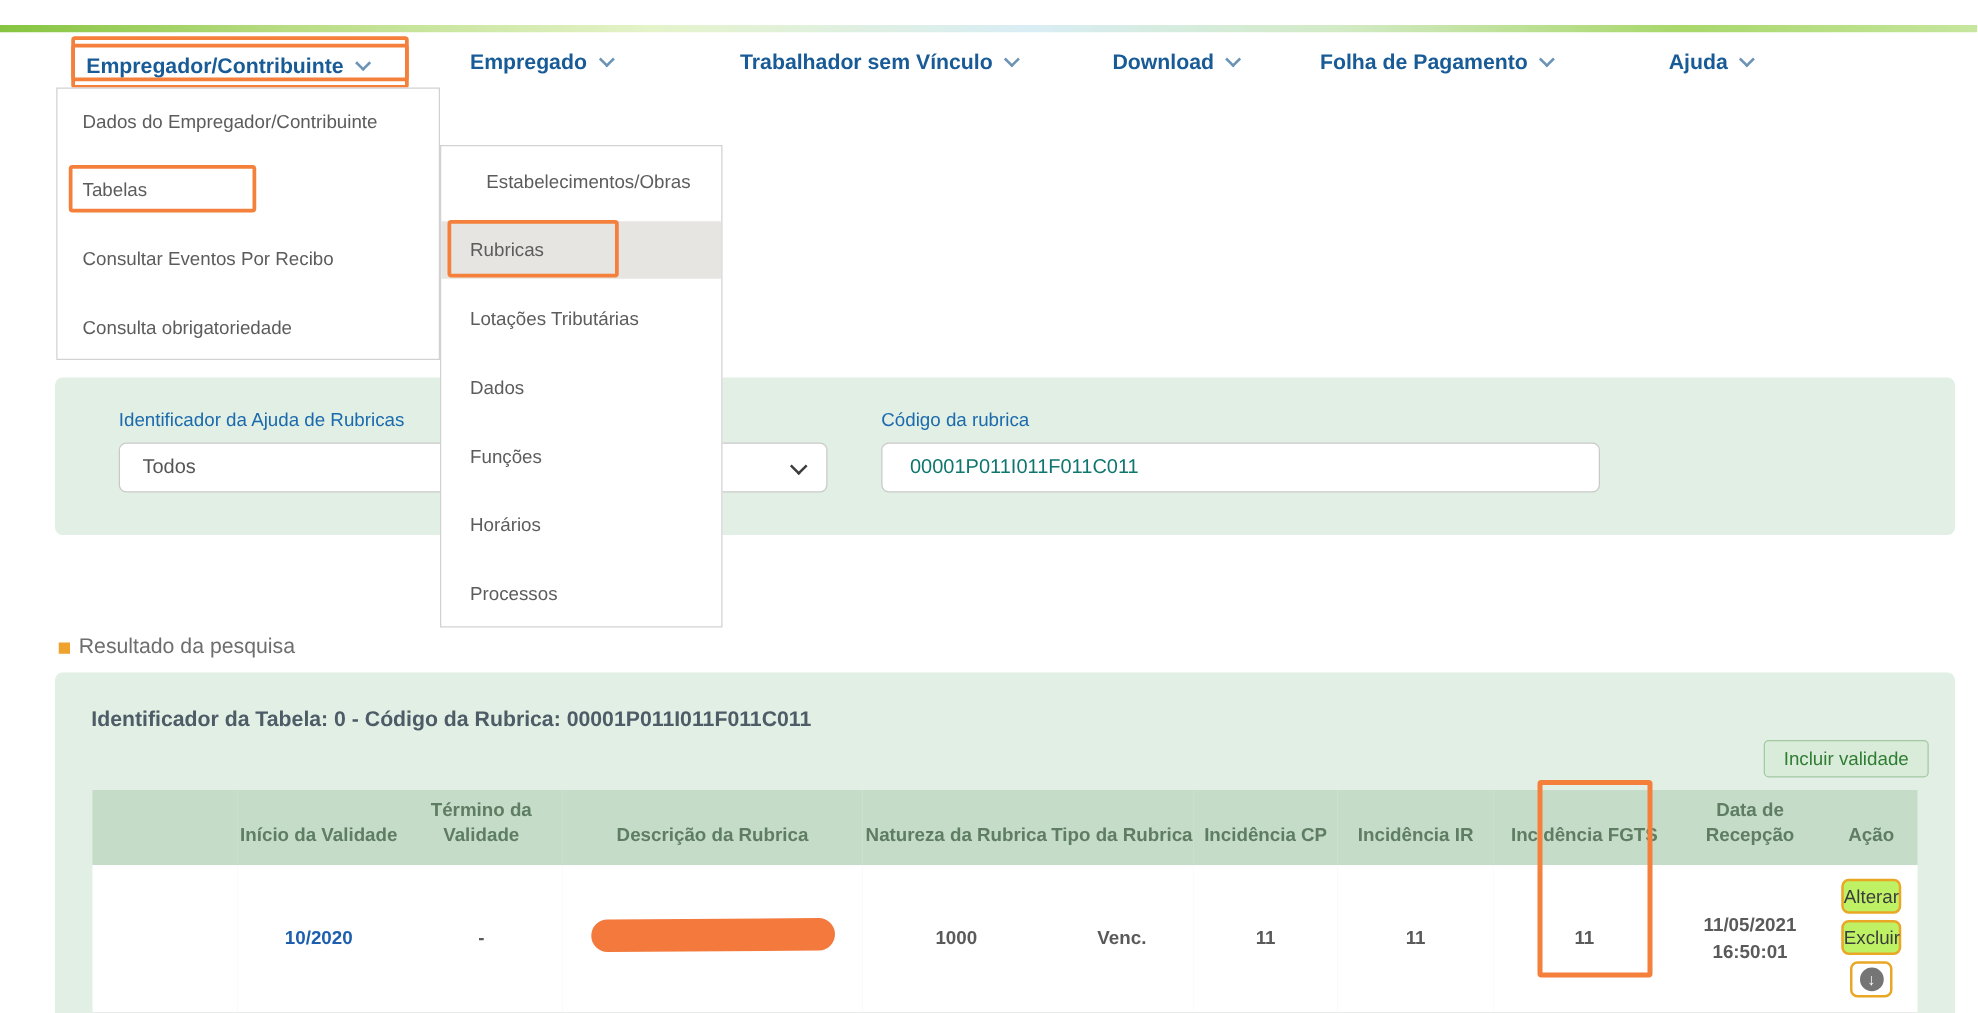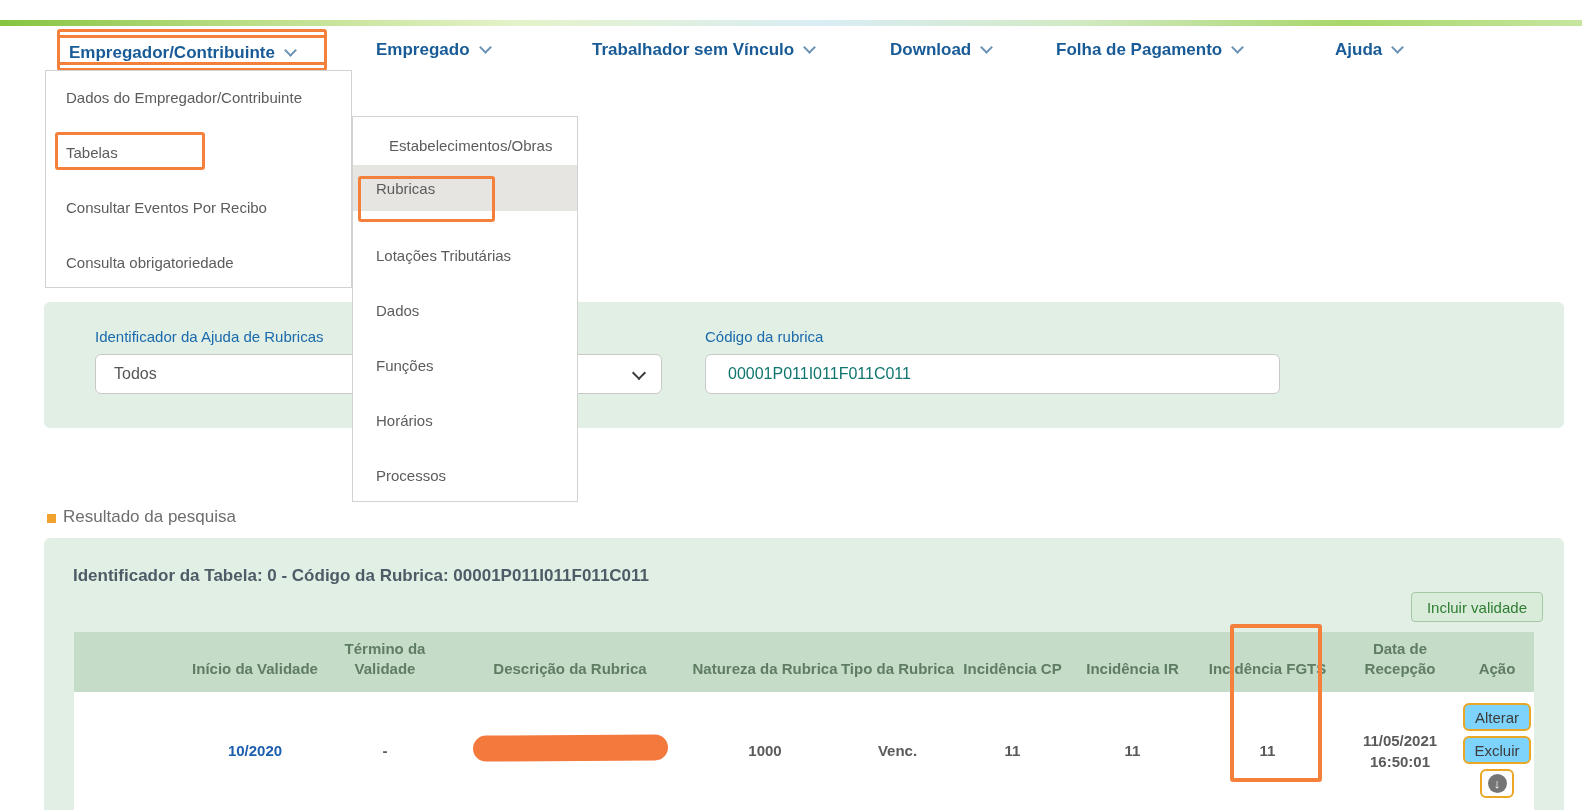--- a/index.html
+++ b/index.html
@@ -96,21 +96,21 @@
     text-align:center; vertical-align:middle; color:#5a5a5a;
     font-size:15px; font-weight:bold; line-height:1.4;
   }
   .cell-link { color:#1d5fae; cursor:pointer; }
   .redaction-pill {
     display:inline-block; width:195px; height:26px; background:#f4793c; border-radius:13px;
     transform:rotate(-0.4deg);
   }
   .actions-stack { display:flex; flex-direction:column; align-items:center; gap:5px; }
   .btn-action {
-    width:68px; height:28px; background:#7dd3fc; border:2px solid #eaa625; border-radius:6px;
+    width:48px; height:28px; background:#bef264; border:2px solid #eaa625; border-radius:6px;
     color:#3c3c3c; font-size:15px; font-family:"Liberation Sans", sans-serif; cursor:pointer;
   }
   .btn-download {
     width:34px; height:29px; background:#fff; border:2px solid #eaa625; border-radius:6px;
     display:flex; align-items:center; justify-content:center; cursor:pointer;
   }
   .dl-circle {
     width:19px; height:19px; border-radius:50%; background:#757575;
     display:flex; align-items:center; justify-content:center;
   }
@@ -158,21 +158,21 @@
 
   <div class="menu-panel menu-employer">
     <div class="menu-item" style="top:3px;">Dados do Empregador/Contribuinte</div>
     <div class="menu-item" style="top:58px;">Tabelas</div>
     <div class="menu-item" style="top:113px;">Consultar Eventos Por Recibo</div>
     <div class="menu-item" style="top:168px;text-align:right;">Consulta obrigatoriedade</div>
   </div>
 
   <div class="menu-panel menu-tables">
     <div class="menu-item" style="top:5px;padding-left:36px;">Estabelecimentos/Obras</div>
-    <div class="menu-item mi-selected" style="top:48px; height:46px;text-align:right;">Rubricas</div>
+    <div class="menu-item mi-selected" style="top:60px; height:46px;text-align:right;">Rubricas</div>
     <div class="menu-item" style="top:115px;">Lotações Tributárias</div>
     <div class="menu-item" style="top:170px;">Dados</div>
     <div class="menu-item" style="top:225px;">Funções</div>
     <div class="menu-item" style="top:280px;">Horários</div>
     <div class="menu-item" style="top:335px;">Processos</div>
   </div>
 
   <span class="bullet"></span>
   <span class="section-heading">Resultado da pesquisa</span>
 

